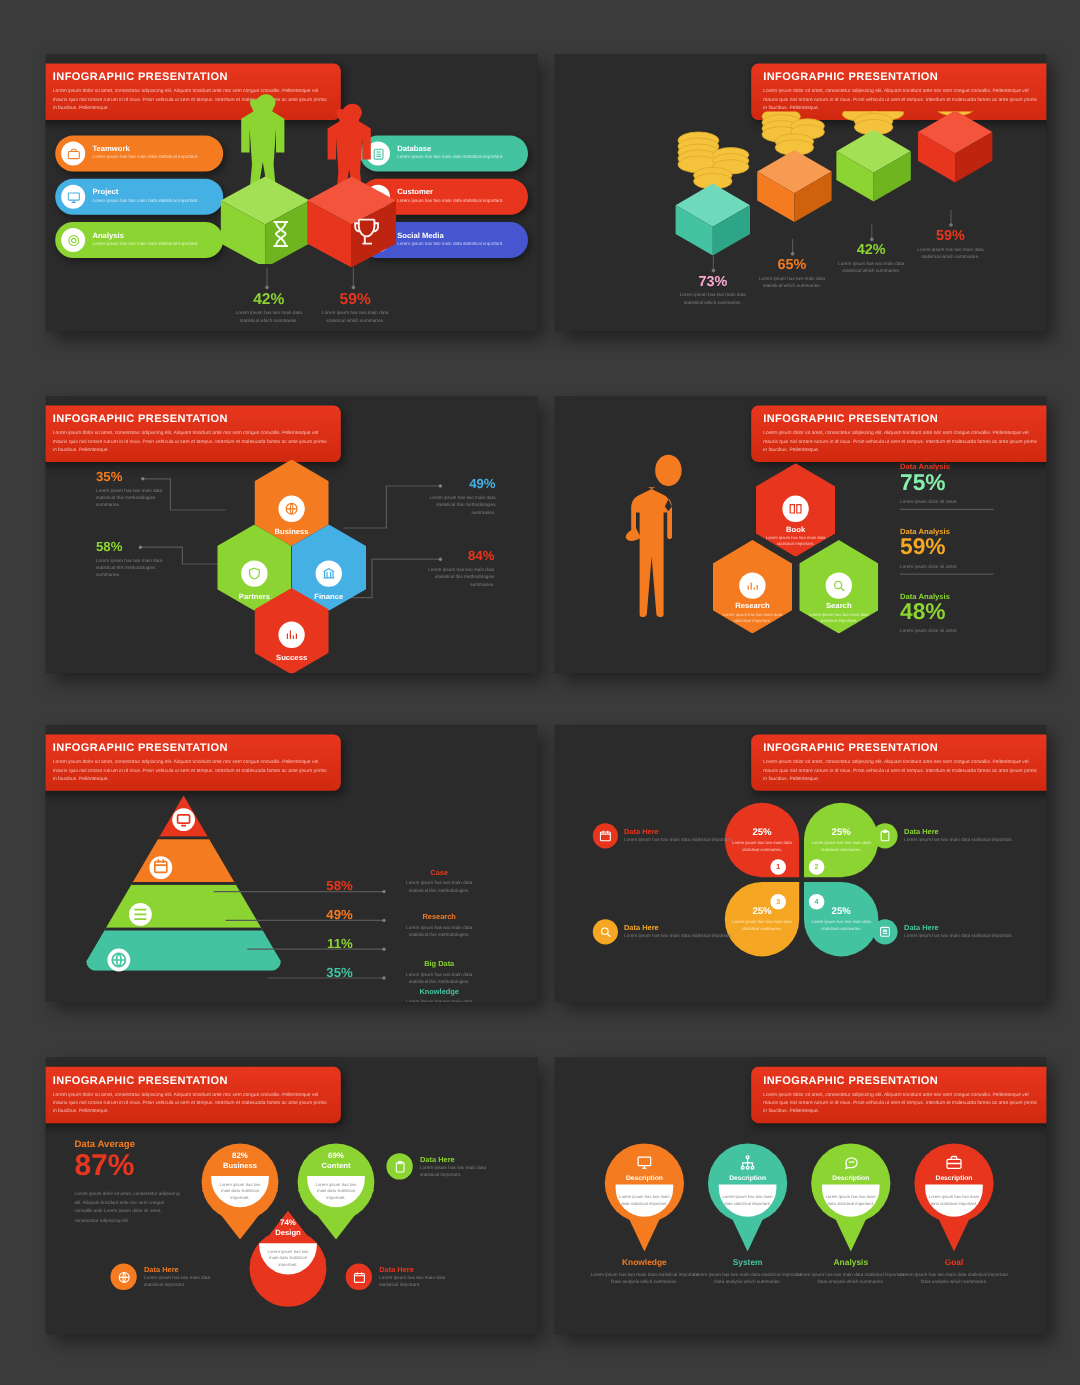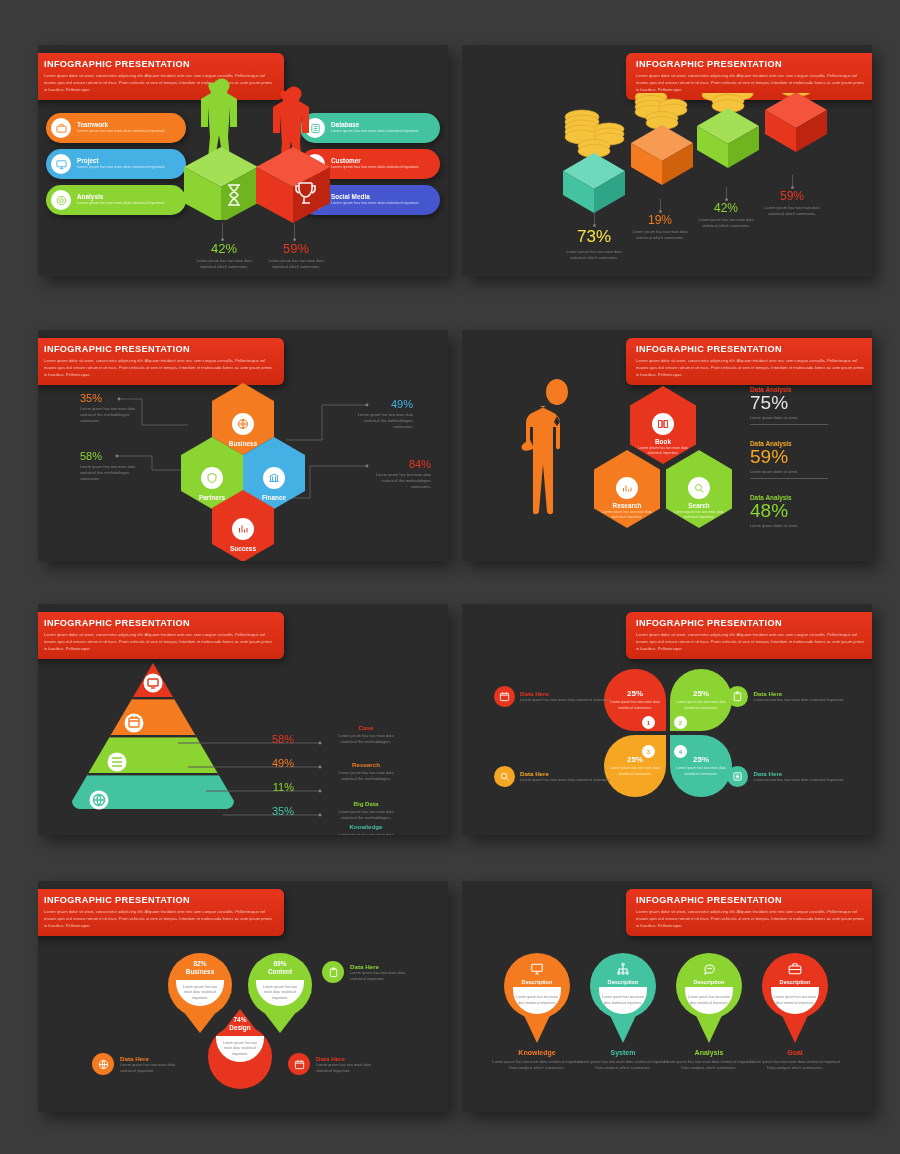--- a/index.html
+++ b/index.html
@@ -34,21 +34,21 @@
   }
   .hdr.left  { left: -6px;  width: 252px; border-radius: 0 6px 6px 0; }
   .hdr.right { right: -6px; width: 252px; border-radius: 6px 0 0 6px; padding-left:10px; }
   .hdr-title {
     color: #fff; font-size: 9.2px; font-weight: bold;
     letter-spacing: .35px; margin-bottom: 3px;
   }
   .hdr-body { color: #f6c4bb; font-size: 4.1px; line-height: 1.75; }
 
   
-  .pct { font-weight: normal; }
+  .pct { font-weight: bold; }
   .muted { color: #808080; font-size: 3.9px; line-height: 1.5; }
   .ttl-sm { font-weight: bold; font-size: 6.2px; }
 
   
   .pill {
     position: absolute; height: 30px; width: 140px;
     border-radius: 15px; display: flex; align-items: center;
     box-shadow: 2px 3px 6px rgba(0,0,0,.40);
   }
   .pill.rightside { flex-direction: row; }
@@ -317,25 +317,25 @@
         <polygon points="72,55 41,73 41,97 72,79" fill="#bd2510"></polygon>
       </g>
     </svg>
 
     <div class="leader" style="left:132px; top:168px; height:12px;"></div>
     <div class="leader" style="left:198px; top:154px; height:12px;"></div>
     <div class="leader" style="left:264px; top:142px; height:12px;"></div>
     <div class="leader" style="left:330px; top:130px; height:12px;"></div>
 
     <div style="position:absolute; left:101px; top:182px; width:62px; text-align:center;">
-      <div class="pct" style="color:#fde047; font-size:17px;">73%</div>
+      <div class="pct" style="color:#f9a8d4; font-size:12px;">73%</div>
       <div class="muted" style="margin-top:2px;">Lorem ipsum has two main data statistical which summaries.</div>
     </div>
     <div style="position:absolute; left:167px; top:168px; width:62px; text-align:center;">
-      <div class="pct" style="color:#f47b20; font-size:12px;">19%</div>
+      <div class="pct" style="color:#f47b20; font-size:12px;">65%</div>
       <div class="muted" style="margin-top:2px;">Lorem ipsum has two main data statistical which summaries.</div>
     </div>
     <div style="position:absolute; left:233px; top:156px; width:62px; text-align:center;">
       <div class="pct" style="color:#8bd431; font-size:12px;">42%</div>
       <div class="muted" style="margin-top:2px;">Lorem ipsum has two main data statistical which summaries.</div>
     </div>
     <div style="position:absolute; left:299px; top:144px; width:62px; text-align:center;">
       <div class="pct" style="color:#e8361e; font-size:12px;">59%</div>
       <div class="muted" style="margin-top:2px;">Lorem ipsum has two main data statistical which summaries.</div>
     </div>
@@ -401,21 +401,21 @@
       <div class="muted" style="margin-top:2px;">Lorem ipsum has two main data statistical this methodologies summaries.</div>
     </div>
     <div style="position:absolute; left:42px; top:120px; width:56px;">
       <div class="pct" style="color:#8bd431; font-size:11px;">58%</div>
       <div class="muted" style="margin-top:2px;">Lorem ipsum has two main data statistical this methodologies summaries.</div>
     </div>
     <div style="position:absolute; right:35px; top:68px; width:56px; text-align:right;">
       <div class="pct" style="color:#45b0e3; font-size:11px;">49%</div>
       <div class="muted" style="margin-top:2px;">Lorem ipsum has two main data statistical this methodologies summaries.</div>
     </div>
-    <div style="position:absolute; right:17px; top:128px; width:56px; text-align:right;">
+    <div style="position:absolute; right:36px; top:128px; width:56px; text-align:right;">
       <div class="pct" style="color:#e8361e; font-size:11px;">84%</div>
       <div class="muted" style="margin-top:2px;">Lorem ipsum has two main data statistical this methodologies summaries.</div>
     </div>
   </div>
 
   <div class="slide sB r2">
     <div class="hdr right">
       <div class="hdr-title">INFOGRAPHIC PRESENTATION</div>
       <div class="hdr-body">Lorem ipsum dolor sit amet, consectetur adipiscing elit. Aliquam tincidunt ante nec sem congue convallis. Pellentesque vel mauris quis nisl ornare rutrum in id risus. Proin vehicula ut sem et tempus. Interdum et malesuada fames ac ante ipsum primis in faucibus. Pellentesque.</div>
     </div>
@@ -454,21 +454,21 @@
             <circle cx="11" cy="11" r="6"></circle>
             <path d="M16 16l5 5"></path>
           </svg>
       </div>
       <div class="hlabel">Search</div>
       <div style="font-size:3.5px;color:#e2f7c2;text-align:center;line-height:1.4;padding:1px 8px 4px;">Lorem ipsum has two main data statistical important.</div>
     </div>
 
     <div style="position:absolute; left:288px; top:56px; width:78px;">
       <div style="color:#e8361e; font-size:6.4px; font-weight:bold;">Data Analysis</div>
-      <div class="pct" style="color:#e5e5e5; font-size:19px; line-height:1.05;">75%</div>
+      <div class="pct" style="color:#86efac; font-size:19px; line-height:1.05;">75%</div>
       <div class="muted" style="margin-top:2px;">Lorem ipsum dolor sit amet.</div>
       <div style="margin-top:3px;height:1px;background:#585858;"></div>
     </div>
     <div style="position:absolute; left:288px; top:110px; width:78px;">
       <div style="color:#f5a623; font-size:6.4px; font-weight:bold;">Data Analysis</div>
       <div class="pct" style="color:#f5a623; font-size:19px; line-height:1.05;">59%</div>
       <div class="muted" style="margin-top:2px;">Lorem ipsum dolor sit amet.</div>
       <div style="margin-top:3px;height:1px;background:#585858;"></div>
     </div>
     <div style="position:absolute; left:288px; top:164px; width:78px;">
@@ -657,20 +657,25 @@
       </div>
     </div>
   </div>
 
   <div class="slide sA r4">
     <div class="hdr left">
       <div class="hdr-title">INFOGRAPHIC PRESENTATION</div>
       <div class="hdr-body">Lorem ipsum dolor sit amet, consectetur adipiscing elit. Aliquam tincidunt ante nec sem congue convallis. Pellentesque vel mauris quis nisl ornare rutrum in id risus. Proin vehicula ut sem et tempus. Interdum et malesuada fames ac ante ipsum primis in faucibus. Pellentesque.</div>
     </div>
 
+    <div style="position:absolute; left:24px; top:68px; width:90px;">
+      <div style="color:#f47b20; font-size:8px; font-weight:bold;">Data Average</div>
+      <div class="pct" style="color:#e8361e; font-size:25px; line-height:1.08;">87%</div>
+      <div class="muted" style="margin-top:6px; line-height:1.85;">Lorem ipsum dolor sit amet, consectetur adipiscing elit. Aliquam tincidunt ante nec sem congue convallis ante Lorem ipsum dolor sit amet, consectetur adipiscing elit.</div>
+    </div>
 
     <div class="drop" style="left:130px; top:72px;">
       <div class="bulb" style="background:#f47b20;"></div>
       <div class="tip" style="background:#f47b20;"></div>
       <div class="dtop">
         <div class="dp">82%</div>
         <div class="dl">Business</div>
       </div>
       <div class="white">Lorem ipsum has two main data statistical important.</div>
     </div>

